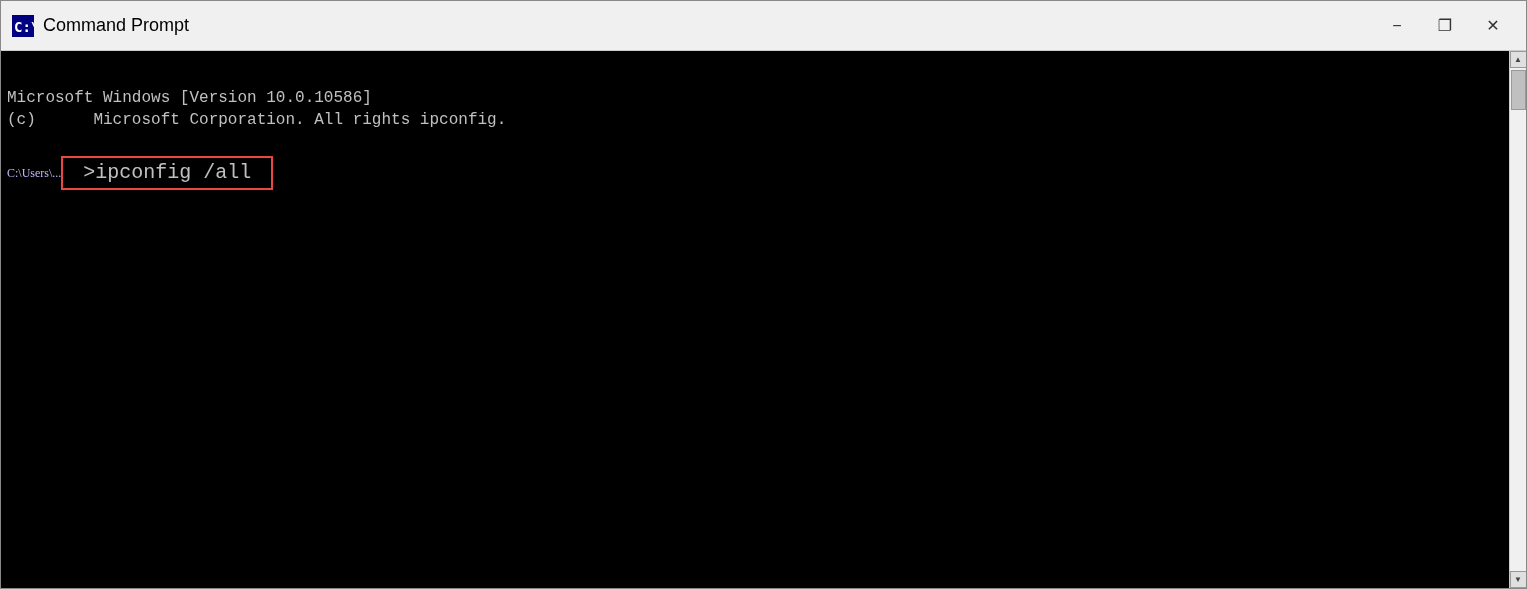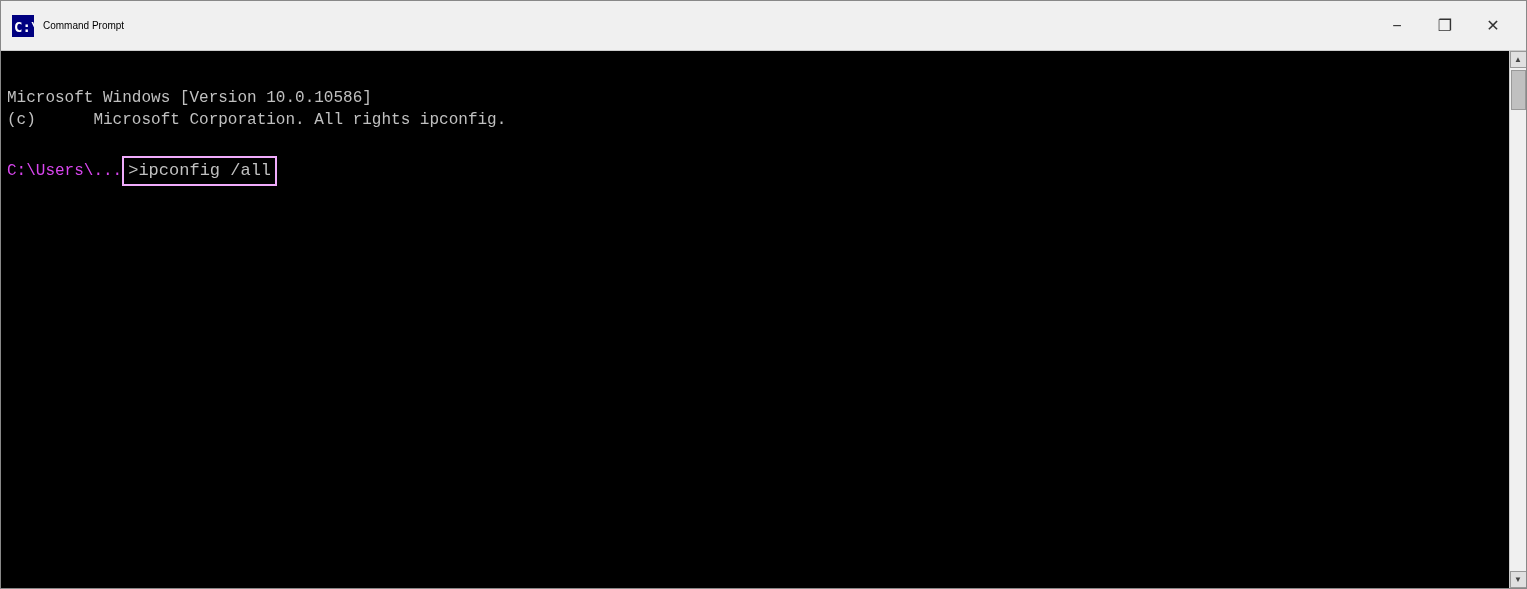--- a/index.html
+++ b/index.html
@@ -43,21 +43,21 @@
       align-items: center;
       justify-content: center;
     }
 
     .titlebar-icon svg {
       width: 22px;
       height: 22px;
     }
 
     .titlebar-title {
-      font-size: 10px;
+      font-size: 18px;
       color: #000;
       flex: 1;
       font-family: 'Segoe UI', sans-serif;
     }
 
     .titlebar-controls {
       display: flex;
       align-items: center;
       gap: 2px;
     }
@@ -99,31 +99,31 @@
       display: block;
     }
 
     .command-line {
       display: flex;
       align-items: center;
       margin-top: 2px;
     }
 
     .command-prompt-text {
-      color: #d946ef;
-      font-family: Liberation Mono, monospace;
-      font-size: 16px;
+      color: #c4b5fd;
+      font-family: Liberation Serif, serif;
+      font-size: 12px;
     }
 
     .command-highlight {
       color: #c0c0c0;
       font-family: 'Consolas', 'Courier New', monospace;
-      font-size: 17px;
-      border: 2px solid #f0abfc;
-      padding: 1px 4px;
+      font-size: 20px;
+      border: 2px solid #ef4444;
+      padding: 1px 20px;
       display: inline-block;
     }
 
     .scrollbar {
       width: 17px;
       background: #f0f0f0;
       display: flex;
       flex-direction: column;
       align-items: center;
       border-left: 1px solid #ccc;

